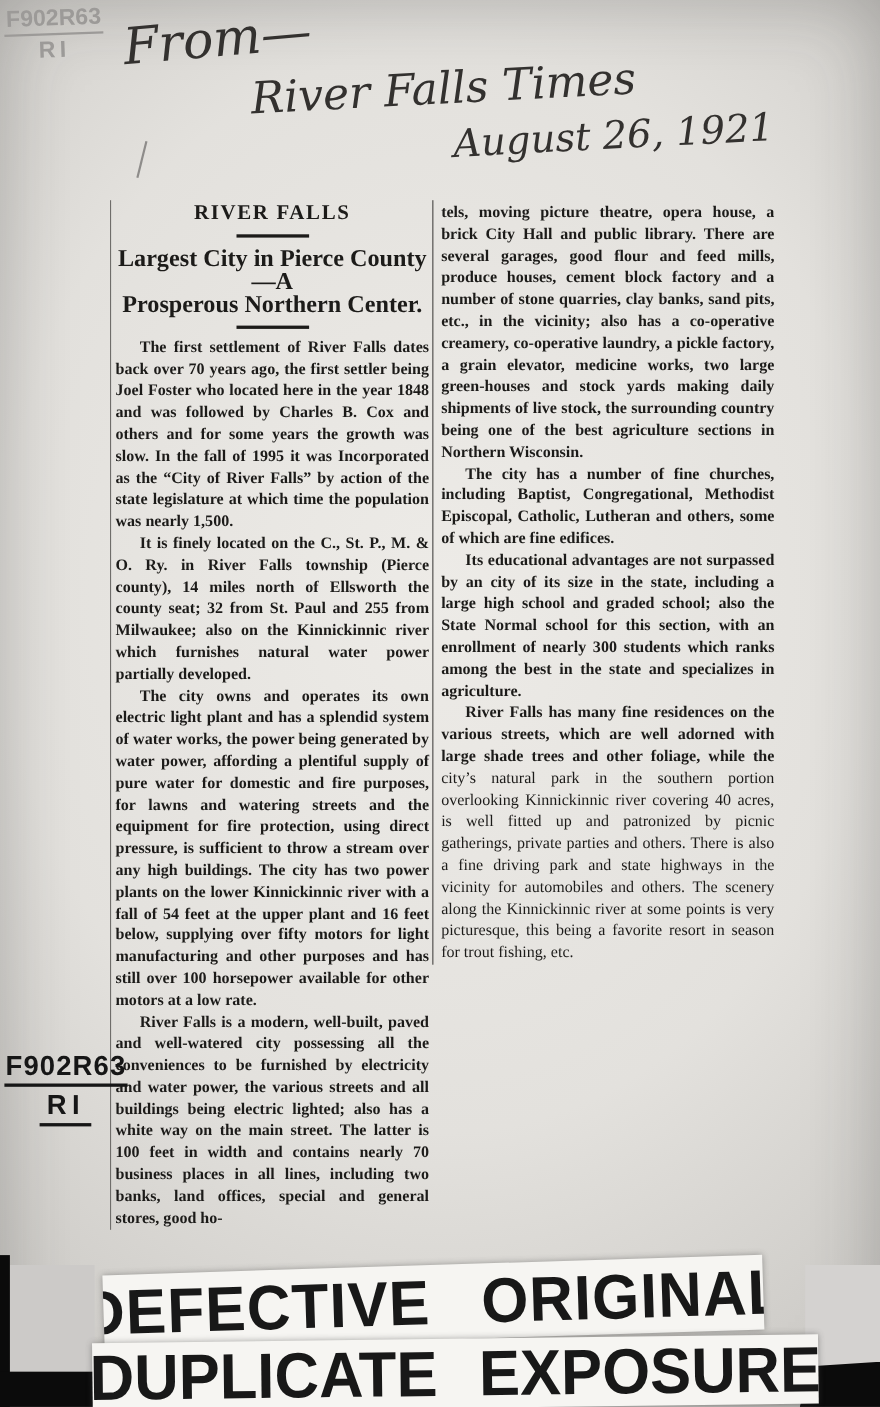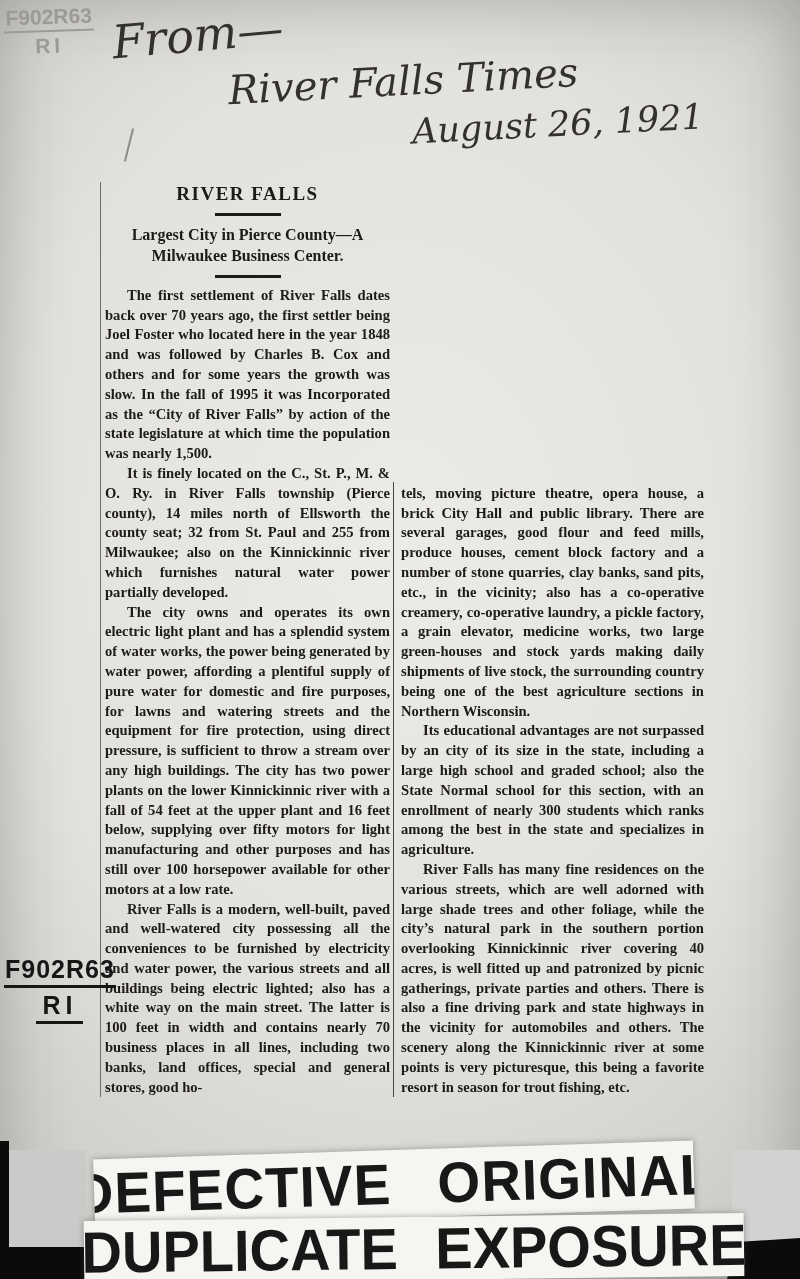--- a/index.html
+++ b/index.html
@@ -35,52 +35,51 @@
   }
   #catalog-top{left:4px;top:6px;color:#9c9a98;font-size:21px;transform:rotate(-2deg);}
   #catalog-top .l1{border-bottom:2px solid #9c9a98;padding:0 2px 2px;}
   #catalog-top .l2{margin-top:3px;letter-spacing:4px;}
   #catalog-side{left:4px;top:956px;color:#161616;font-size:25px;}
   #catalog-side .l1{border-bottom:3px solid #161616;padding:0 1px 3px;letter-spacing:1px;}
   #catalog-side .l2{display:inline-block;margin-top:4px;border-bottom:3px solid #161616;padding:0 6px 2px;letter-spacing:5px;}
   
   #clipping{
     position:absolute;left:100px;top:182px;width:606px;
-    display:flex;align-items:flex-end;
+    display:flex;align-items:flex-start;
     color:#1c1b19;
   }
   .col{
     font-size:14.6px;line-height:19.8px;
     text-align:justify;
     overflow-wrap:break-word;
   }
   #col-left{
     width:286px;
     border-left:1px solid #6f6d6a;
     padding:0 3px 0 4px;
     font-weight:bold;
   }
   #col-right{
     width:304px;
     border-left:1px solid #474543;
     padding:2px 2px 0 7px;
-    margin-top:20px;
   }
   .col p{margin:0;text-indent:22px;}
   .col p.noindent{text-indent:0;}
   .bold-type{font-weight:bold;}
-  .light-type{font-weight:bold;}
+  .light-type{font-weight:normal;}
   #masthead{text-align:center;font-weight:bold;}
   #article-title{
     font-size:19px;letter-spacing:1.5px;margin:2px 0 0;
     text-indent:0;text-align:center;
   }
   .rule{width:66px;height:3px;background:#1c1b19;margin:9px auto 8px;}
   #article-subtitle{
-    font-size:16px;line-height:21px;text-align:center;text-indent:0;
+    font-size:22px;line-height:21px;text-align:center;text-indent:0;
     margin:0;
   }
   
   .stamp{
     position:absolute;
     background:#f6f5f2;
     box-shadow:0 0 6px rgba(60,60,60,.45);
     display:flex;align-items:center;justify-content:center;
     font-family:"Liberation Sans",sans-serif;
     font-weight:bold;color:#181818;
@@ -124,32 +123,33 @@
   <div id="pencil-stroke"></div>
 
   <div id="clipping">
 
     <div id="col-left" class="col">
       <div id="masthead">
         <p id="article-title">RIVER FALLS</p>
         <div class="rule"></div>
         <p id="article-subtitle">
           <span>Largest City in Pierce County—A</span><br>
-          <span>Milwaukee Business Center.</span>
+          <span>Prosperous Northern Center.</span>
         </p>
         <div class="rule"></div>
       </div>
       <p>The first settlement of River Falls dates back over 70 years ago, the first settler being Joel Foster who located here in the year 1848 and was followed by Charles B. Cox and others and for some years the growth was slow. In the fall of 1995 it was Incorporated as the “City of River Falls” by action of the state legislature at which time the population was nearly 1,500.</p>
       <p>It is finely located on the C., St. P., M. &amp; O. Ry. in River Falls township (Pierce county), 14 miles north of Ellsworth the county seat; 32 from St. Paul and 255 from Milwaukee; also on the Kinnickinnic river which furnishes natural water power partially developed.</p>
       <p>The city owns and operates its own electric light plant and has a splendid system of water works, the power being generated by water power, affording a plentiful supply of pure water for domestic and fire purposes, for lawns and watering streets and the equipment for fire protection, using direct pressure, is sufficient to throw a stream over any high buildings. The city has two power plants on the lower Kinnickinnic river with a fall of 54 feet at the upper plant and 16 feet below, supplying over fifty motors for light manufacturing and other purposes and has still over 100 horsepower available for other motors at a low rate.</p>
       <p>River Falls is a modern, well-built, paved and well-watered city possessing all the conveniences to be furnished by electricity and water power, the various streets and all buildings being electric lighted; also has a white way on the main street. The latter is 100 feet in width and contains nearly 70 business places in all lines, including two banks, land offices, special and general stores, good ho-</p>
     </div>
 
     <div id="col-right" class="col">
       <p class="noindent bold-type">tels, moving picture theatre, opera house, a brick City Hall and public library. There are several garages, good flour and feed mills, produce houses, cement block factory and a number of stone quarries, clay banks, sand pits, etc., in the vicinity; also has a co-operative creamery, co-operative laundry, a pickle factory, a grain elevator, medicine works, two large green-houses and stock yards making daily shipments of live stock, the surrounding country being one of the best agriculture sections in Northern Wisconsin.</p>
+      <p class="bold-type">The city has a number of fine churches, including Baptist, Congregational, Methodist Episcopal, Catholic, Lutheran and others, some of which are fine edifices.</p>
       <p class="bold-type">Its educational advantages are not surpassed by an city of its size in the state, including a large high school and graded school; also the State Normal school for this section, with an enrollment of nearly 300 students which ranks among the best in the state and specializes in agriculture.</p>
       <p><span class="bold-type">River Falls has many fine residences on the various streets, which are well adorned with large shade trees and other foliage, while the </span><span class="light-type">city’s natural park in the southern portion overlooking Kinnickinnic river covering 40 acres, is well fitted up and patronized by picnic gatherings, private parties and others. There is also a fine driving park and state highways in the vicinity for automobiles and others. The scenery along the Kinnickinnic river at some points is very picturesque, this being a favorite resort in season for trout fishing, etc.</span></p>
     </div>
 
   </div>
 
   <div id="catalog-side" class="catalog">
     <div class="l1">F902R63</div>
     <div class="l2">RI</div>
   </div>

